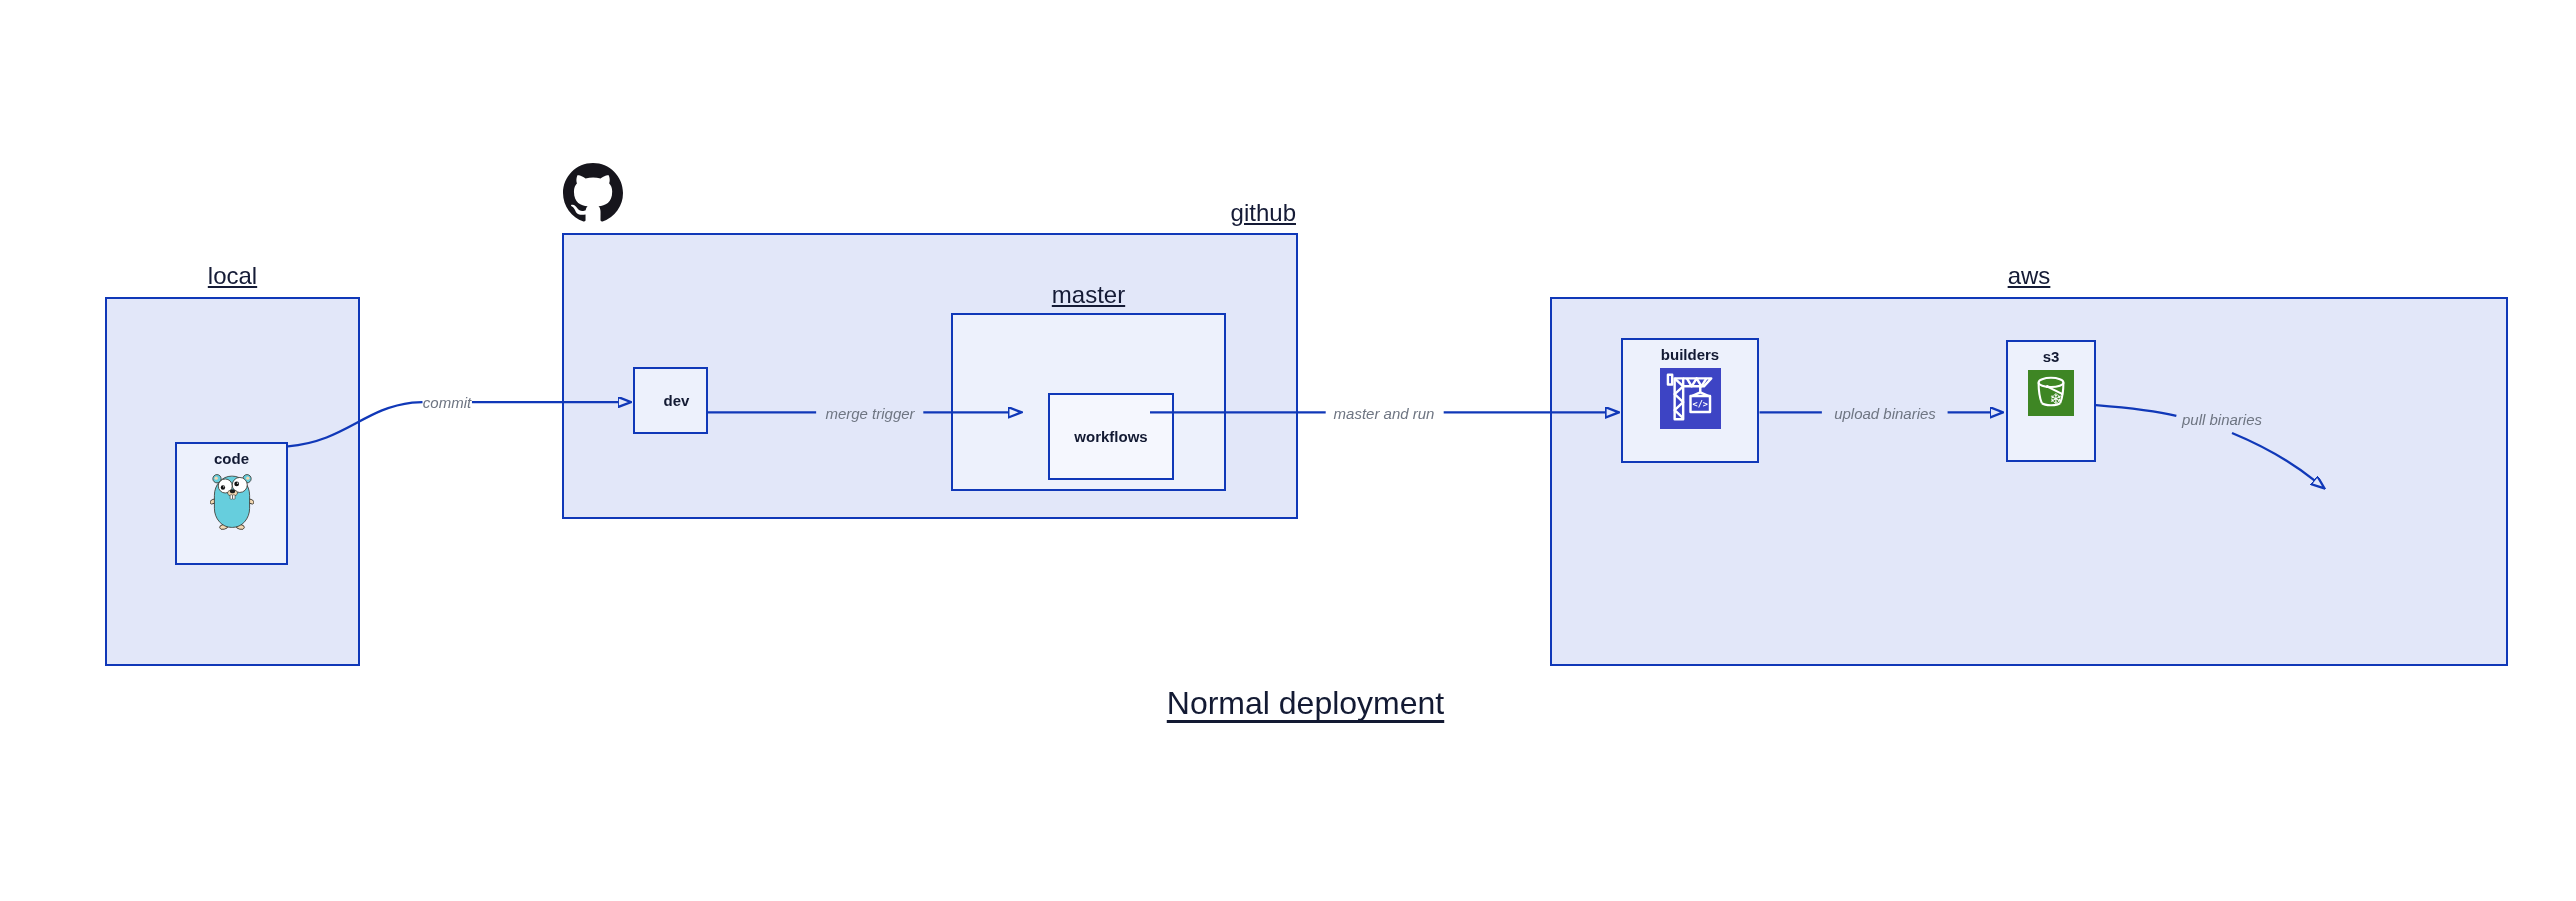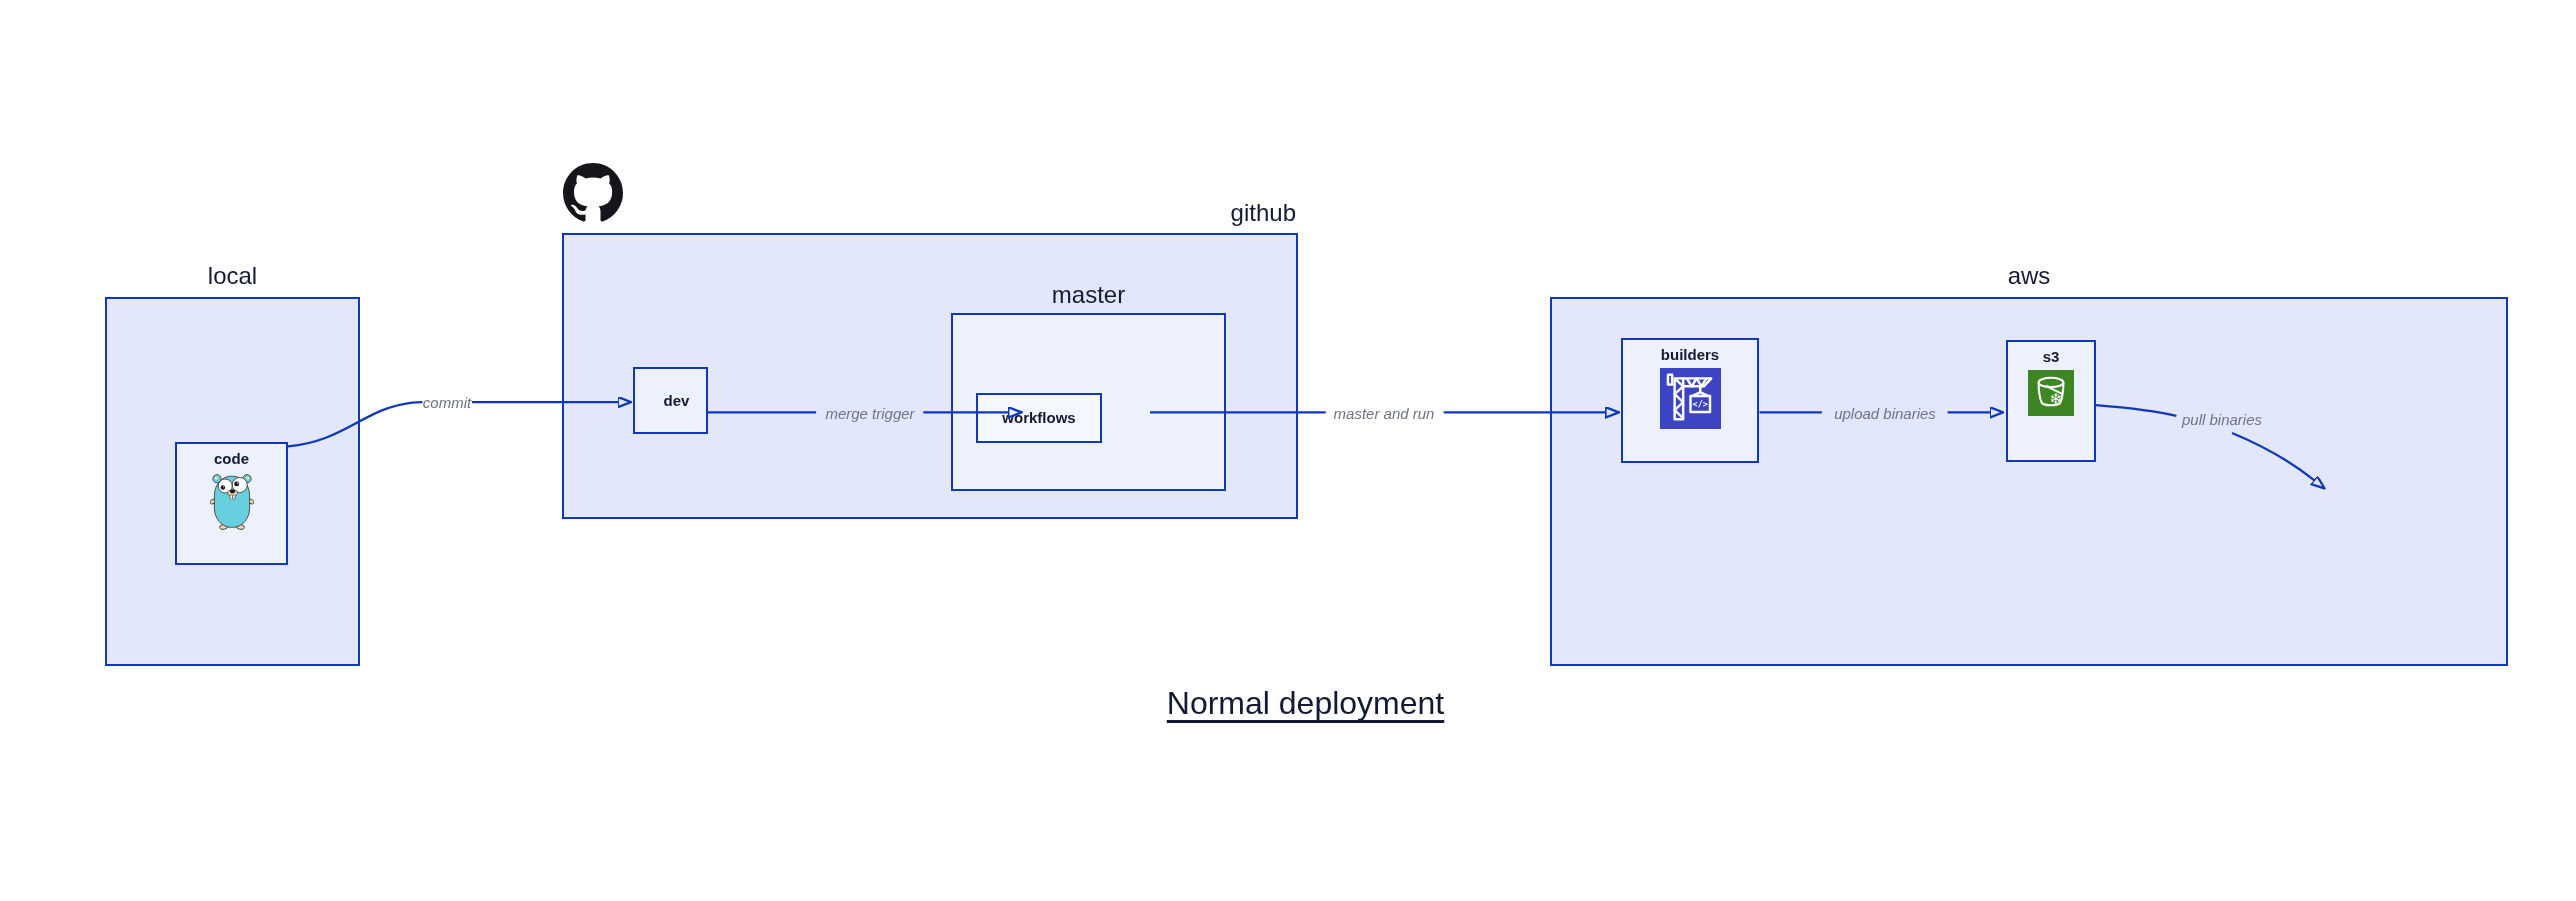--- a/index.html
+++ b/index.html
@@ -11,21 +11,21 @@
     position:absolute;background:#e2e7f9;border:2.6px solid #1038b8;box-sizing:border-box;
   }
   .node-box{
     position:absolute;background:#edf1fc;border:2.6px solid #1038b8;box-sizing:border-box;
     display:flex;flex-direction:column;align-items:center;
   }
   .node-box.lighter{background:#f5f7fe;}
   .node-box.center-label{justify-content:center;}
   .node-box.top-label{justify-content:flex-start;padding-top:6.2px;}
   .container-label{
-    position:absolute;color:#151b36;font-size:24px;line-height:29px;white-space:nowrap;
+    position:absolute;color:#151b36;font-size:24px;line-height:29px;white-space:nowrap;text-decoration:underline;
   }
   .node-label{
     color:#131a33;font-weight:bold;font-size:15px;line-height:17.5px;text-align:left;
   }
   .edge-label{
     position:absolute;transform:translate(-50%,-50%);font-style:italic;
     color:#6e7582;font-size:15px;white-space:nowrap;
   }
   .icon-tile{
     display:flex;align-items:center;justify-content:center;margin-top:4.1px;
@@ -90,21 +90,21 @@
           <rect x="43.2" y="44" width="4.6" height="8.5" rx="1.4"></rect>
         </g>
       </svg>
     </div>
   </div>
 
   <div class="node-box center-label" style="left:633px;top:367px;width:75px;height:67px;padding-left:12px;">
     <div class="node-label">dev</div>
   </div>
 
-  <div class="node-box lighter center-label" style="left:976px;top:393px;width:126px;height:50px;">
+  <div class="node-box lighter center-label" style="left:1048px;top:393px;width:126px;height:87px;">
     <div class="node-label">workflows</div>
   </div>
 
   <div class="node-box top-label" style="left:1621px;top:338px;width:138px;height:125px;">
     <div class="node-label">builders</div>
     <div class="icon-tile" style="width:61px;height:61px;background:#3d44c4;">
       <svg width="61" height="61" viewBox="0 0 100 100">
         <g stroke="#ffffff" stroke-width="4" fill="none" stroke-linejoin="round">
           <rect x="13" y="11" width="7" height="16"></rect>
           <path d="M24 17 H38 V84 H24 Z"></path>

